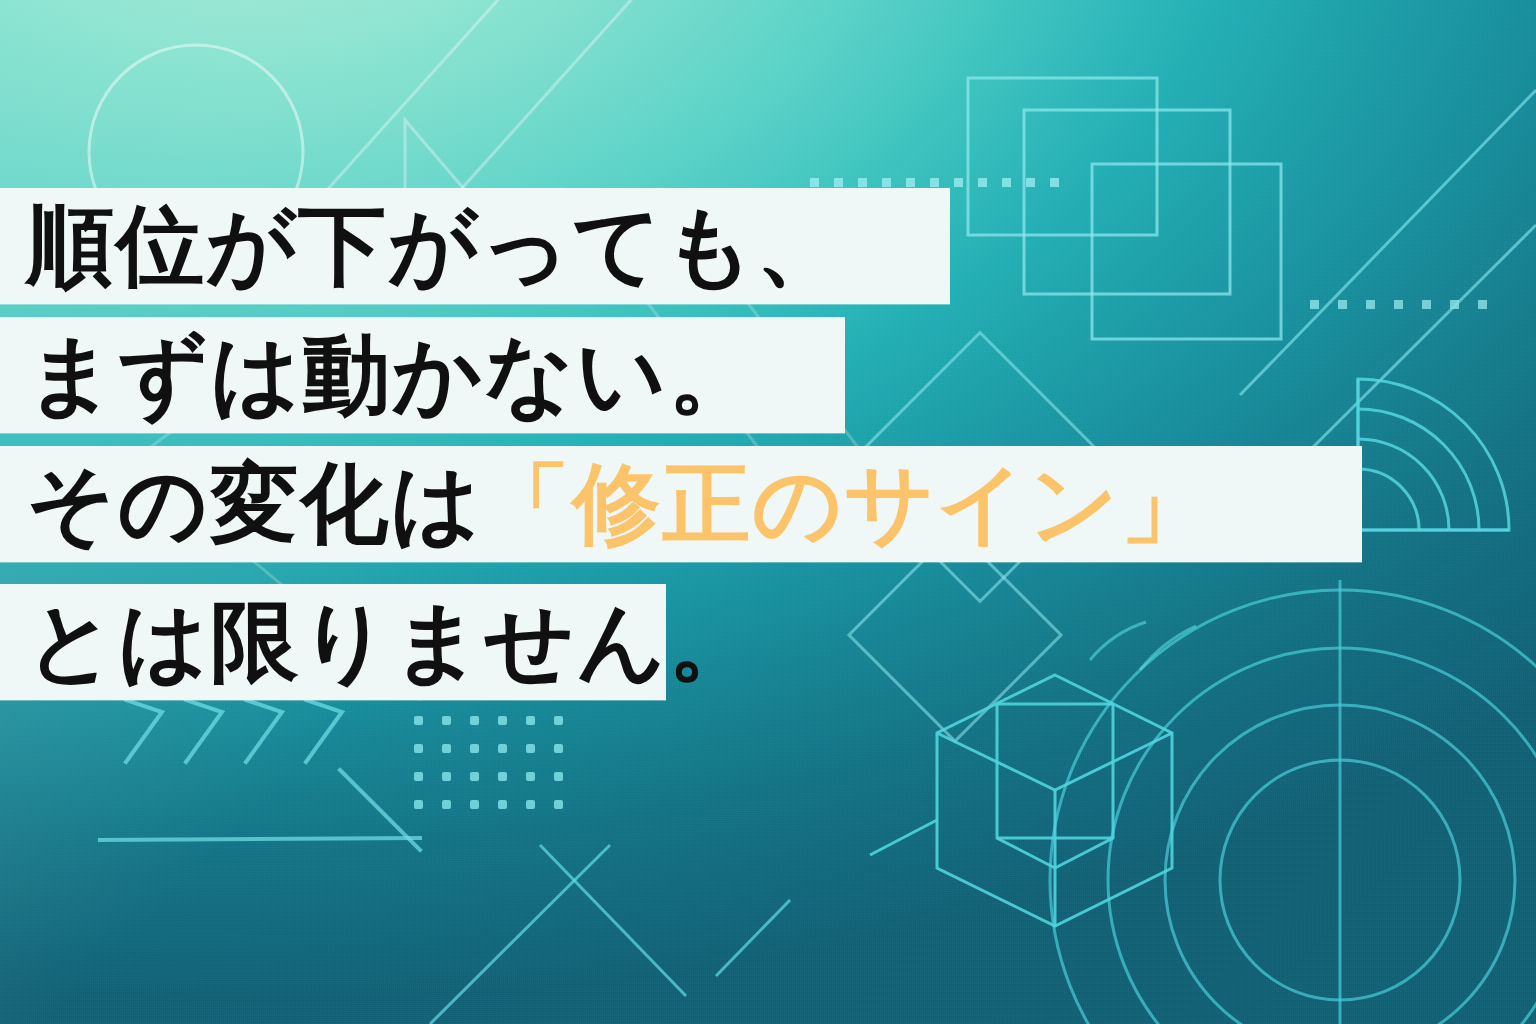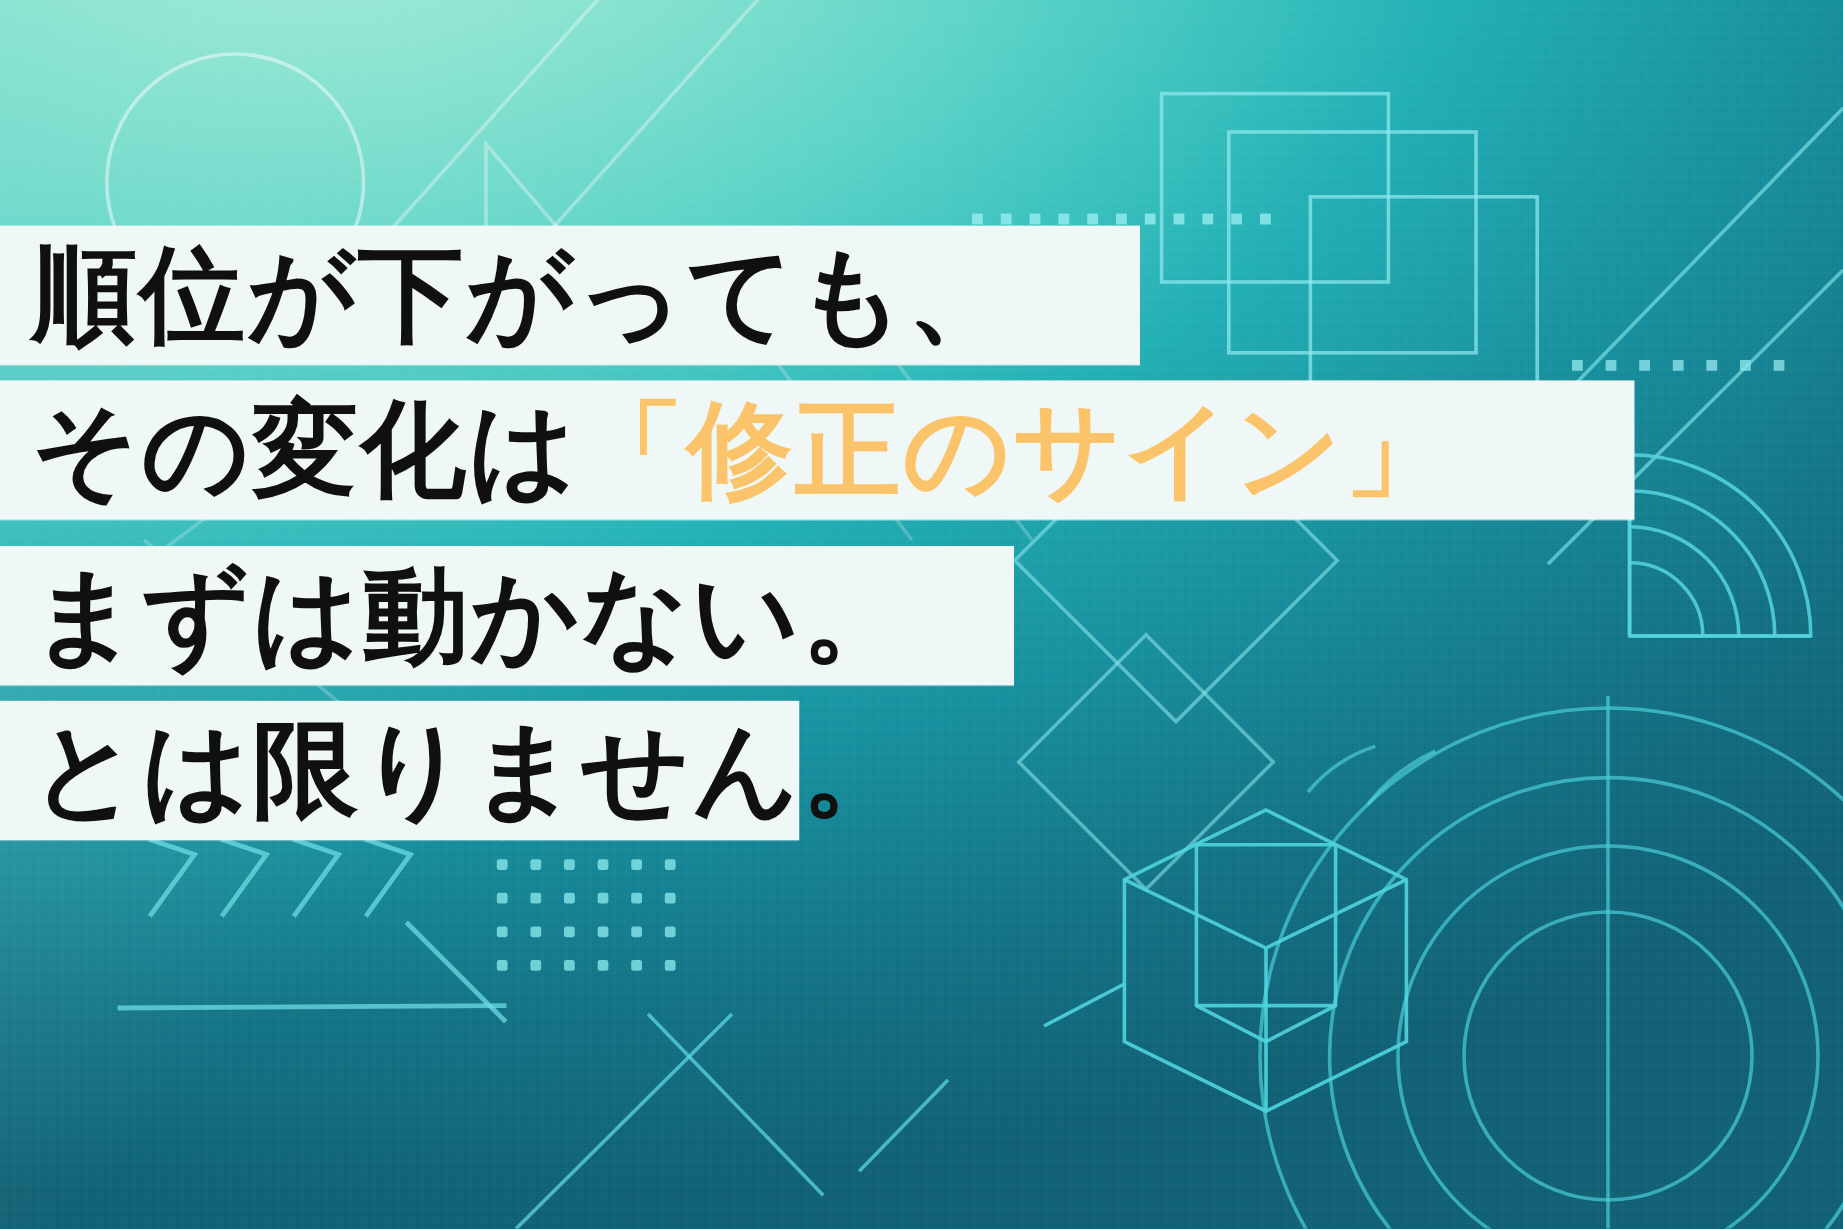--- a/index.html
+++ b/index.html
@@ -207,18 +207,18 @@
     <g stroke="#ffffff" stroke-opacity=".22" stroke-width="3" fill="none">
       <line x1="560" y1="188" x2="760" y2="450"></line>
       <line x1="660" y1="188" x2="860" y2="450"></line>
       <line x1="120" y1="450" x2="420" y2="700"></line>
       <line x1="0" y1="560" x2="320" y2="320"></line>
     </g>
   </svg>
 
   <div class="lines">
     <div class="band l1">順位が下がっても、</div>
+    <div class="band l2">まずは動かない。</div>
     <div class="band l3"><span>その変化は</span><span class="hl">「修正のサイン」</span></div>
-    <div class="band l2">まずは動かない。</div>
     <div class="band l4">とは限りません。</div>
   </div>
 
 </div>
 
 </body></html>

